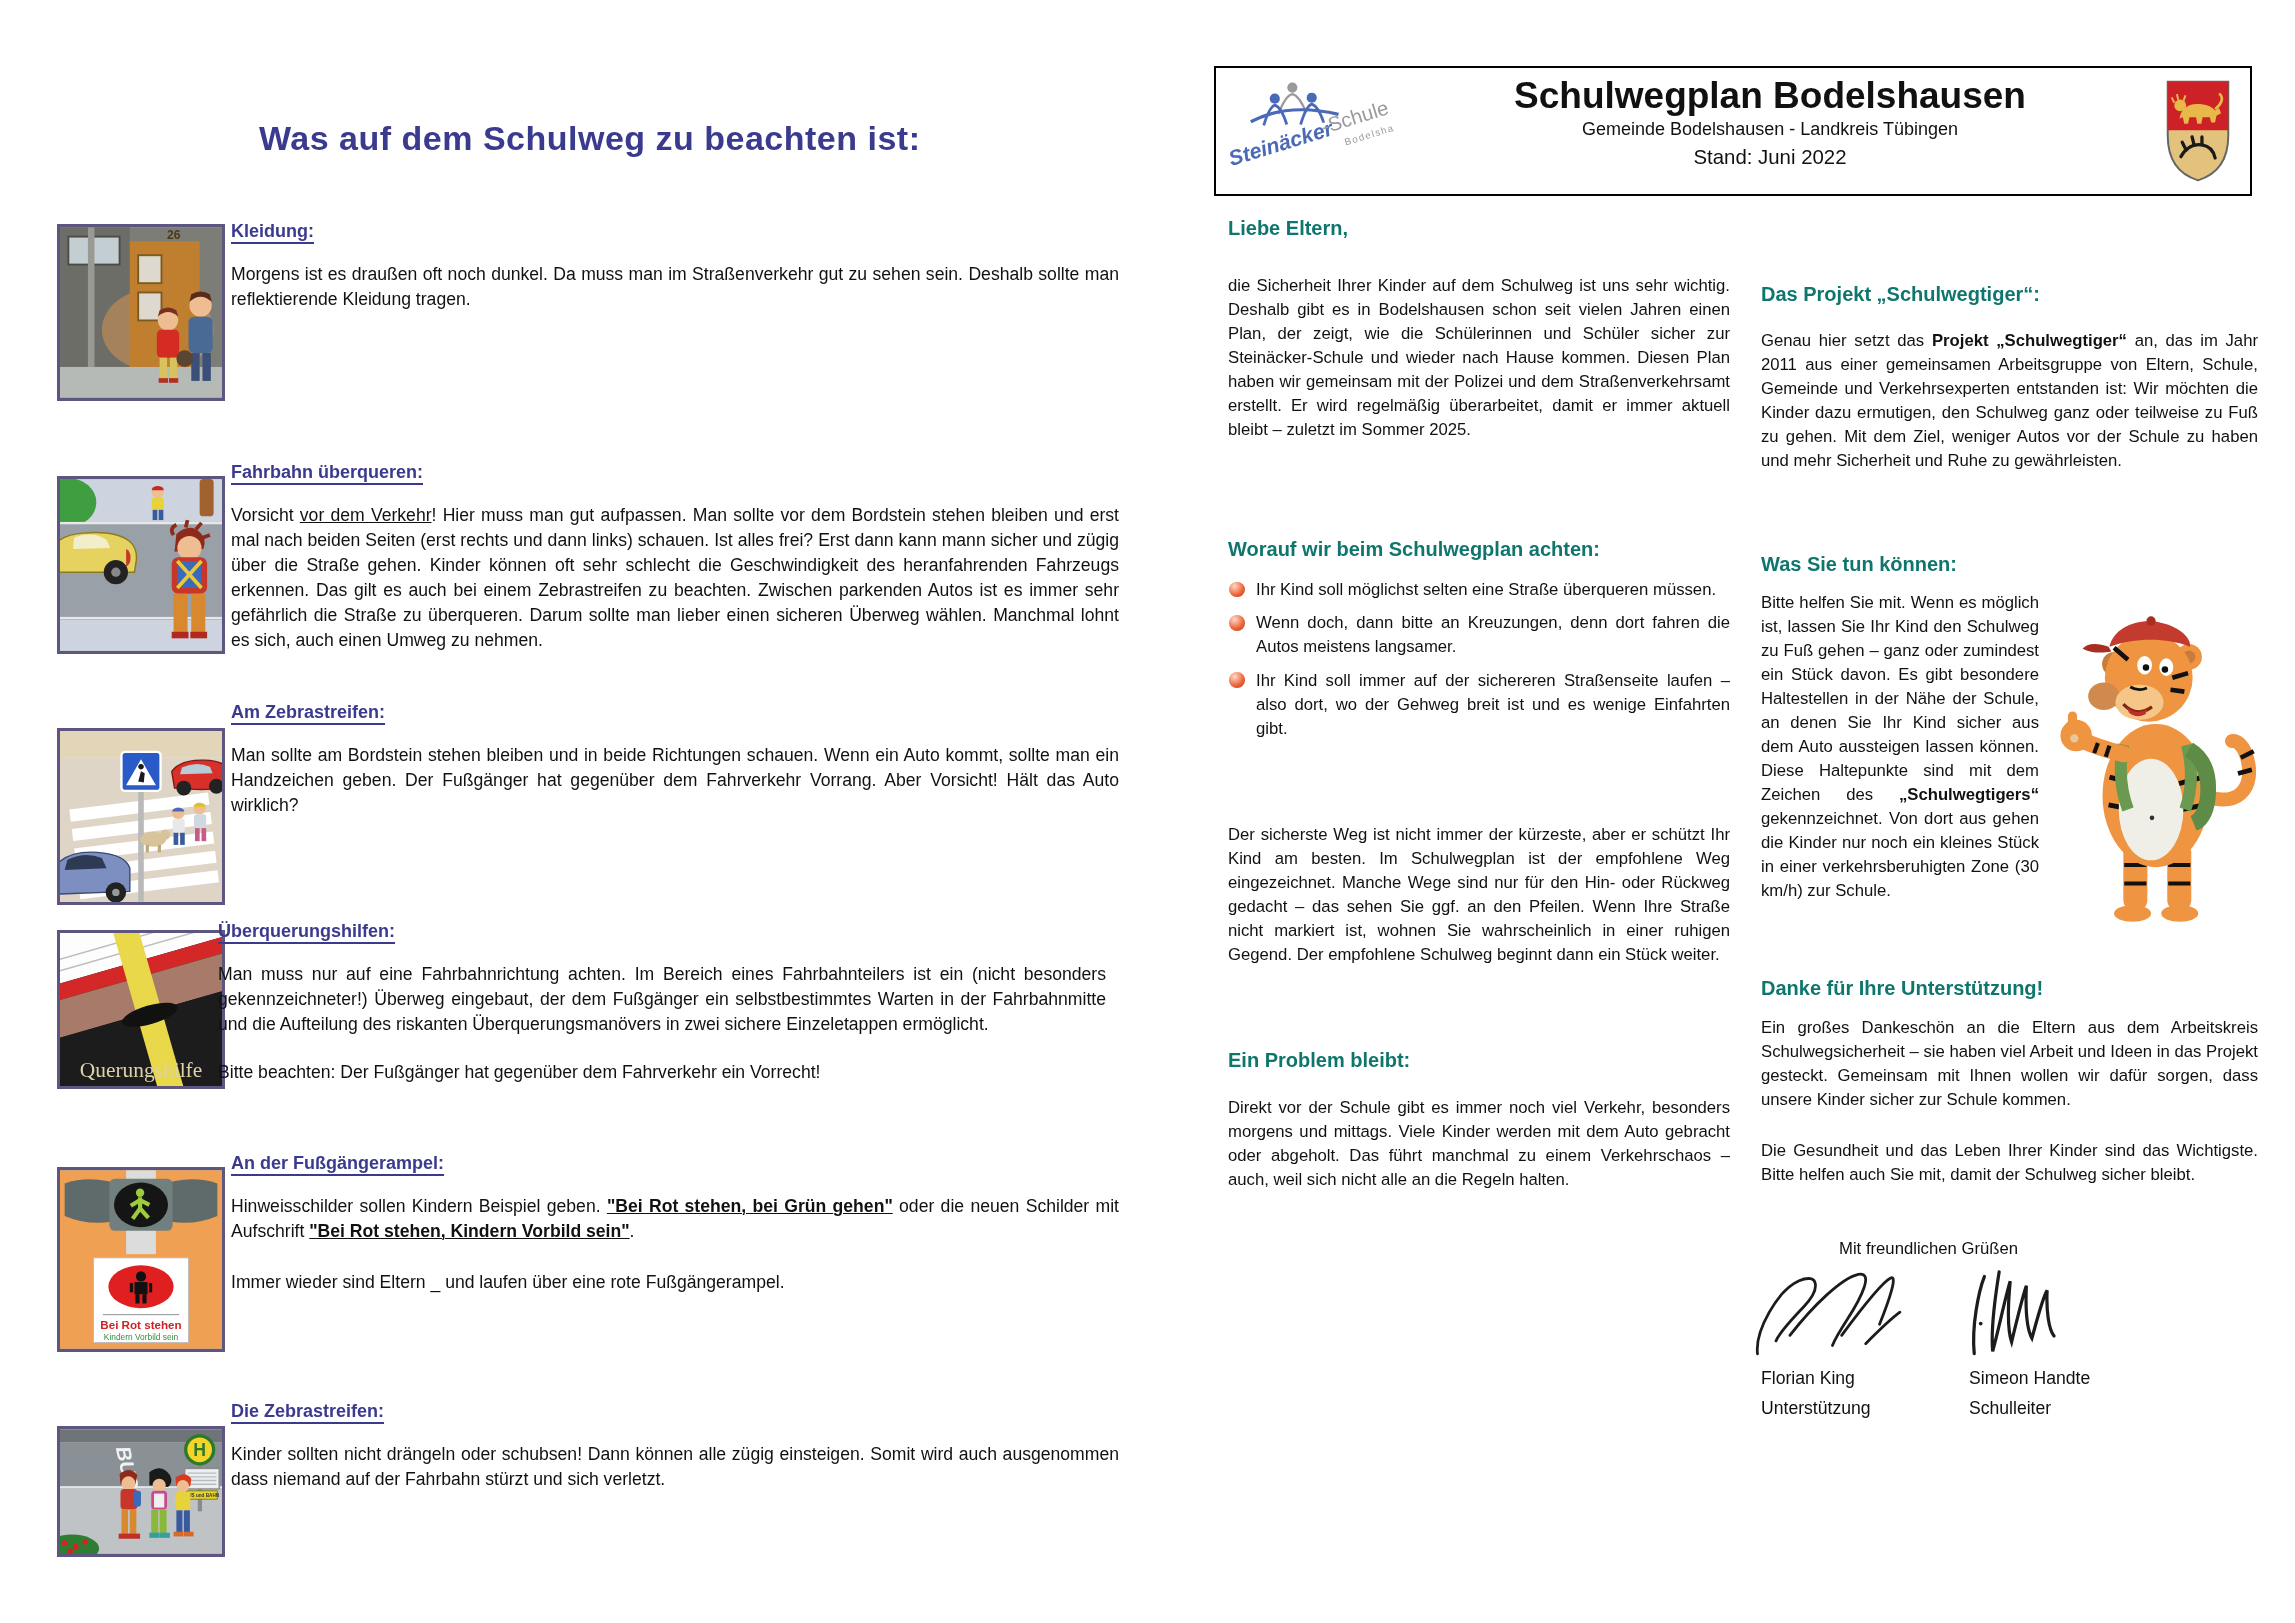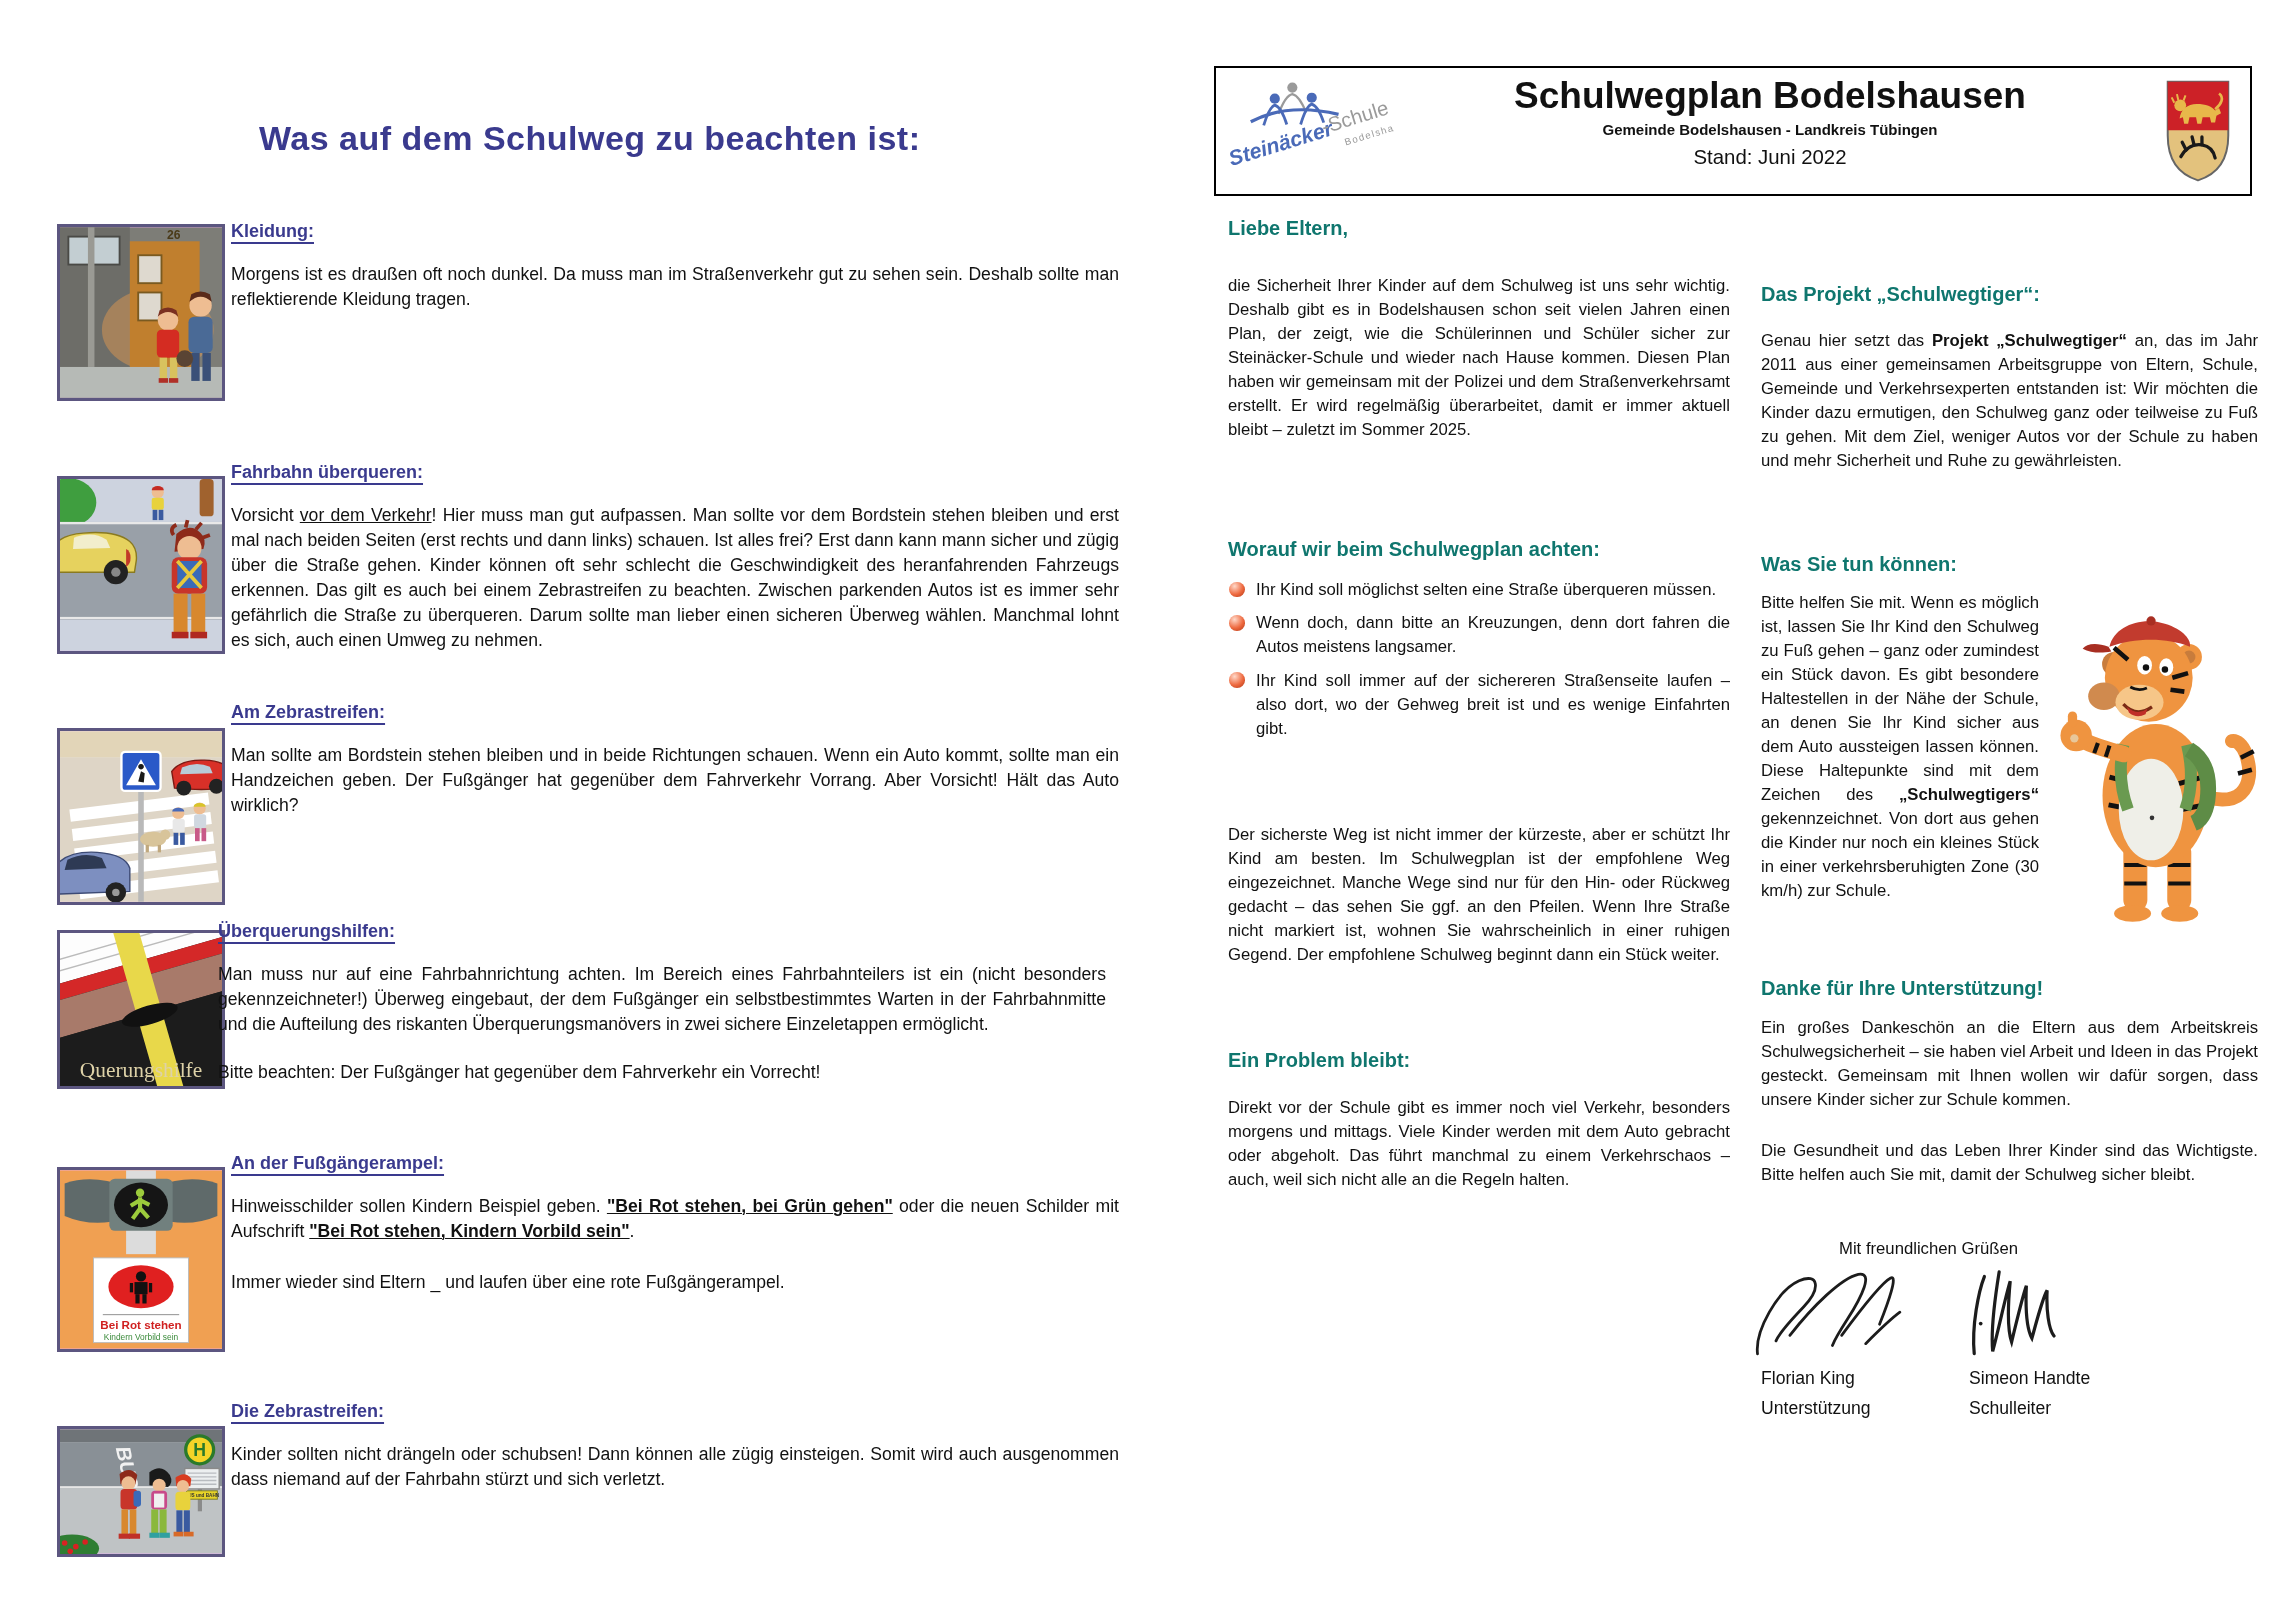--- a/index.html
+++ b/index.html
@@ -6,31 +6,31 @@
   body{width:2295px;height:1623px;background:#ffffff;position:relative;
        font-family:"Liberation Sans",sans-serif;color:#111;}
   h1,h2,h3,p,ul,li{margin:0;padding:0;}
   .abs{position:absolute;}
   .page-title{font-size:34px;font-weight:bold;color:#3a3a8e;letter-spacing:0.5px;}
   .sec-h{font-size:18px;font-weight:bold;color:#3a3a8e;text-decoration:underline;
          text-decoration-thickness:1.9px;text-underline-offset:4.6px;margin-bottom:20.4px;}
   .body-l{font-size:17.6px;line-height:25px;text-align:justify;}
   .body-r{font-size:16.7px;line-height:24px;text-align:justify;}
   .rh{font-size:20px;font-weight:bold;color:#0f766e;}
-  .frame{position:absolute;border:3.7px solid #5c5680;box-sizing:border-box;background:#f0abfc;overflow:hidden;}
+  .frame{position:absolute;border:3.7px solid #5c5680;box-sizing:border-box;background:#a3a3a3;overflow:hidden;}
   .frame svg{display:block;width:100%;height:100%;}
   .u-bold{font-weight:bold;text-decoration:underline;text-decoration-thickness:1.4px;}
   .u-only{text-decoration:underline;text-decoration-thickness:1.4px;}
   .bullet-item{position:relative;padding-left:28px;margin-bottom:9.3px;}
   .dot{position:absolute;left:0.9px;top:3.7px;width:15.7px;height:15.7px;border-radius:50%;
        background:radial-gradient(circle at 35% 28%, #ffd9c9, #ee6a40 55%, #b13512);}
   .hdr-box{position:absolute;left:1214px;top:66px;width:1038px;height:130px;
            border:2.8px solid #000;box-sizing:border-box;background:#fff;}
   .hdr-title{font-size:37px;font-weight:bold;line-height:43px;}
-  .hdr-sub{font-size:15px;line-height:25px;font-weight:bold;}
+  .hdr-sub{font-size:18px;line-height:25px;}
   .hdr-stand{font-size:20.4px;line-height:25px;margin-top:3.7px;}
   .sig-name{font-size:17.6px;line-height:29px;}
   .tiger-space{float:right;width:208px;height:271px;margin-left:11px;}
 </style>
 </head>
 <body>
 
 <h1 class="abs page-title" style="left:259px;top:119px;">Was auf dem Schulweg zu beachten ist:</h1>
 
 <div class="frame" style="left:57px;top:224px;width:168px;height:177px;">

